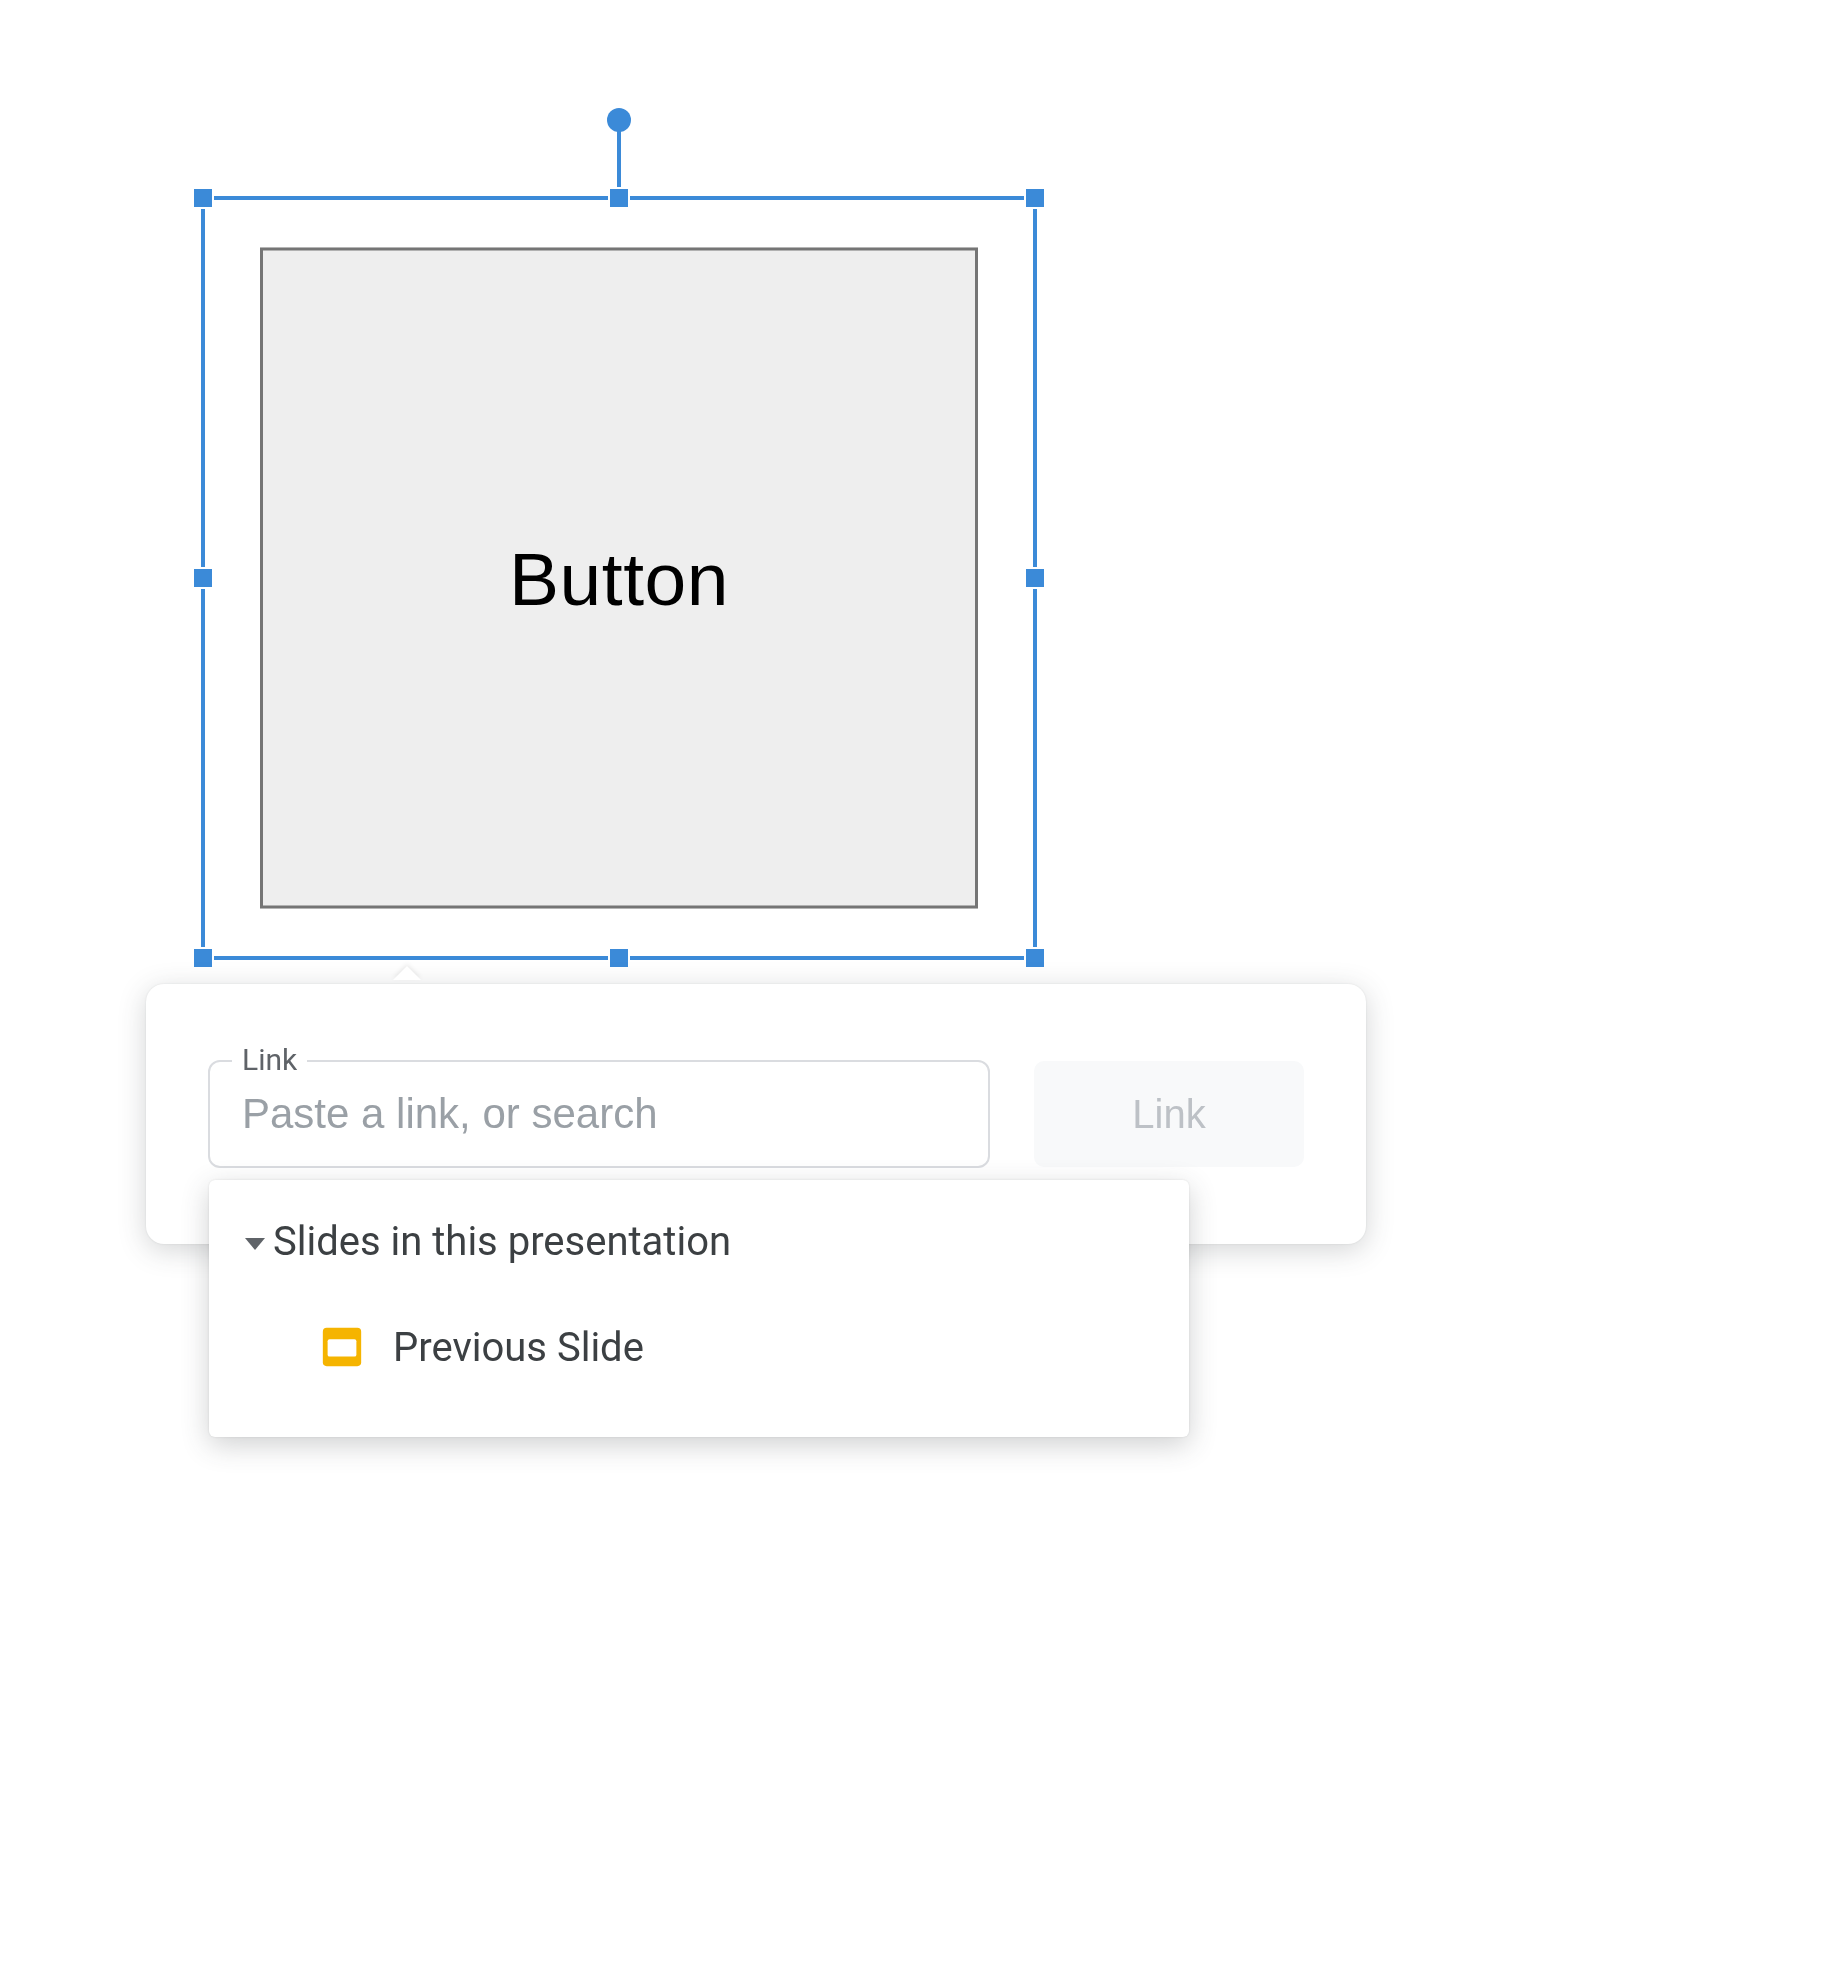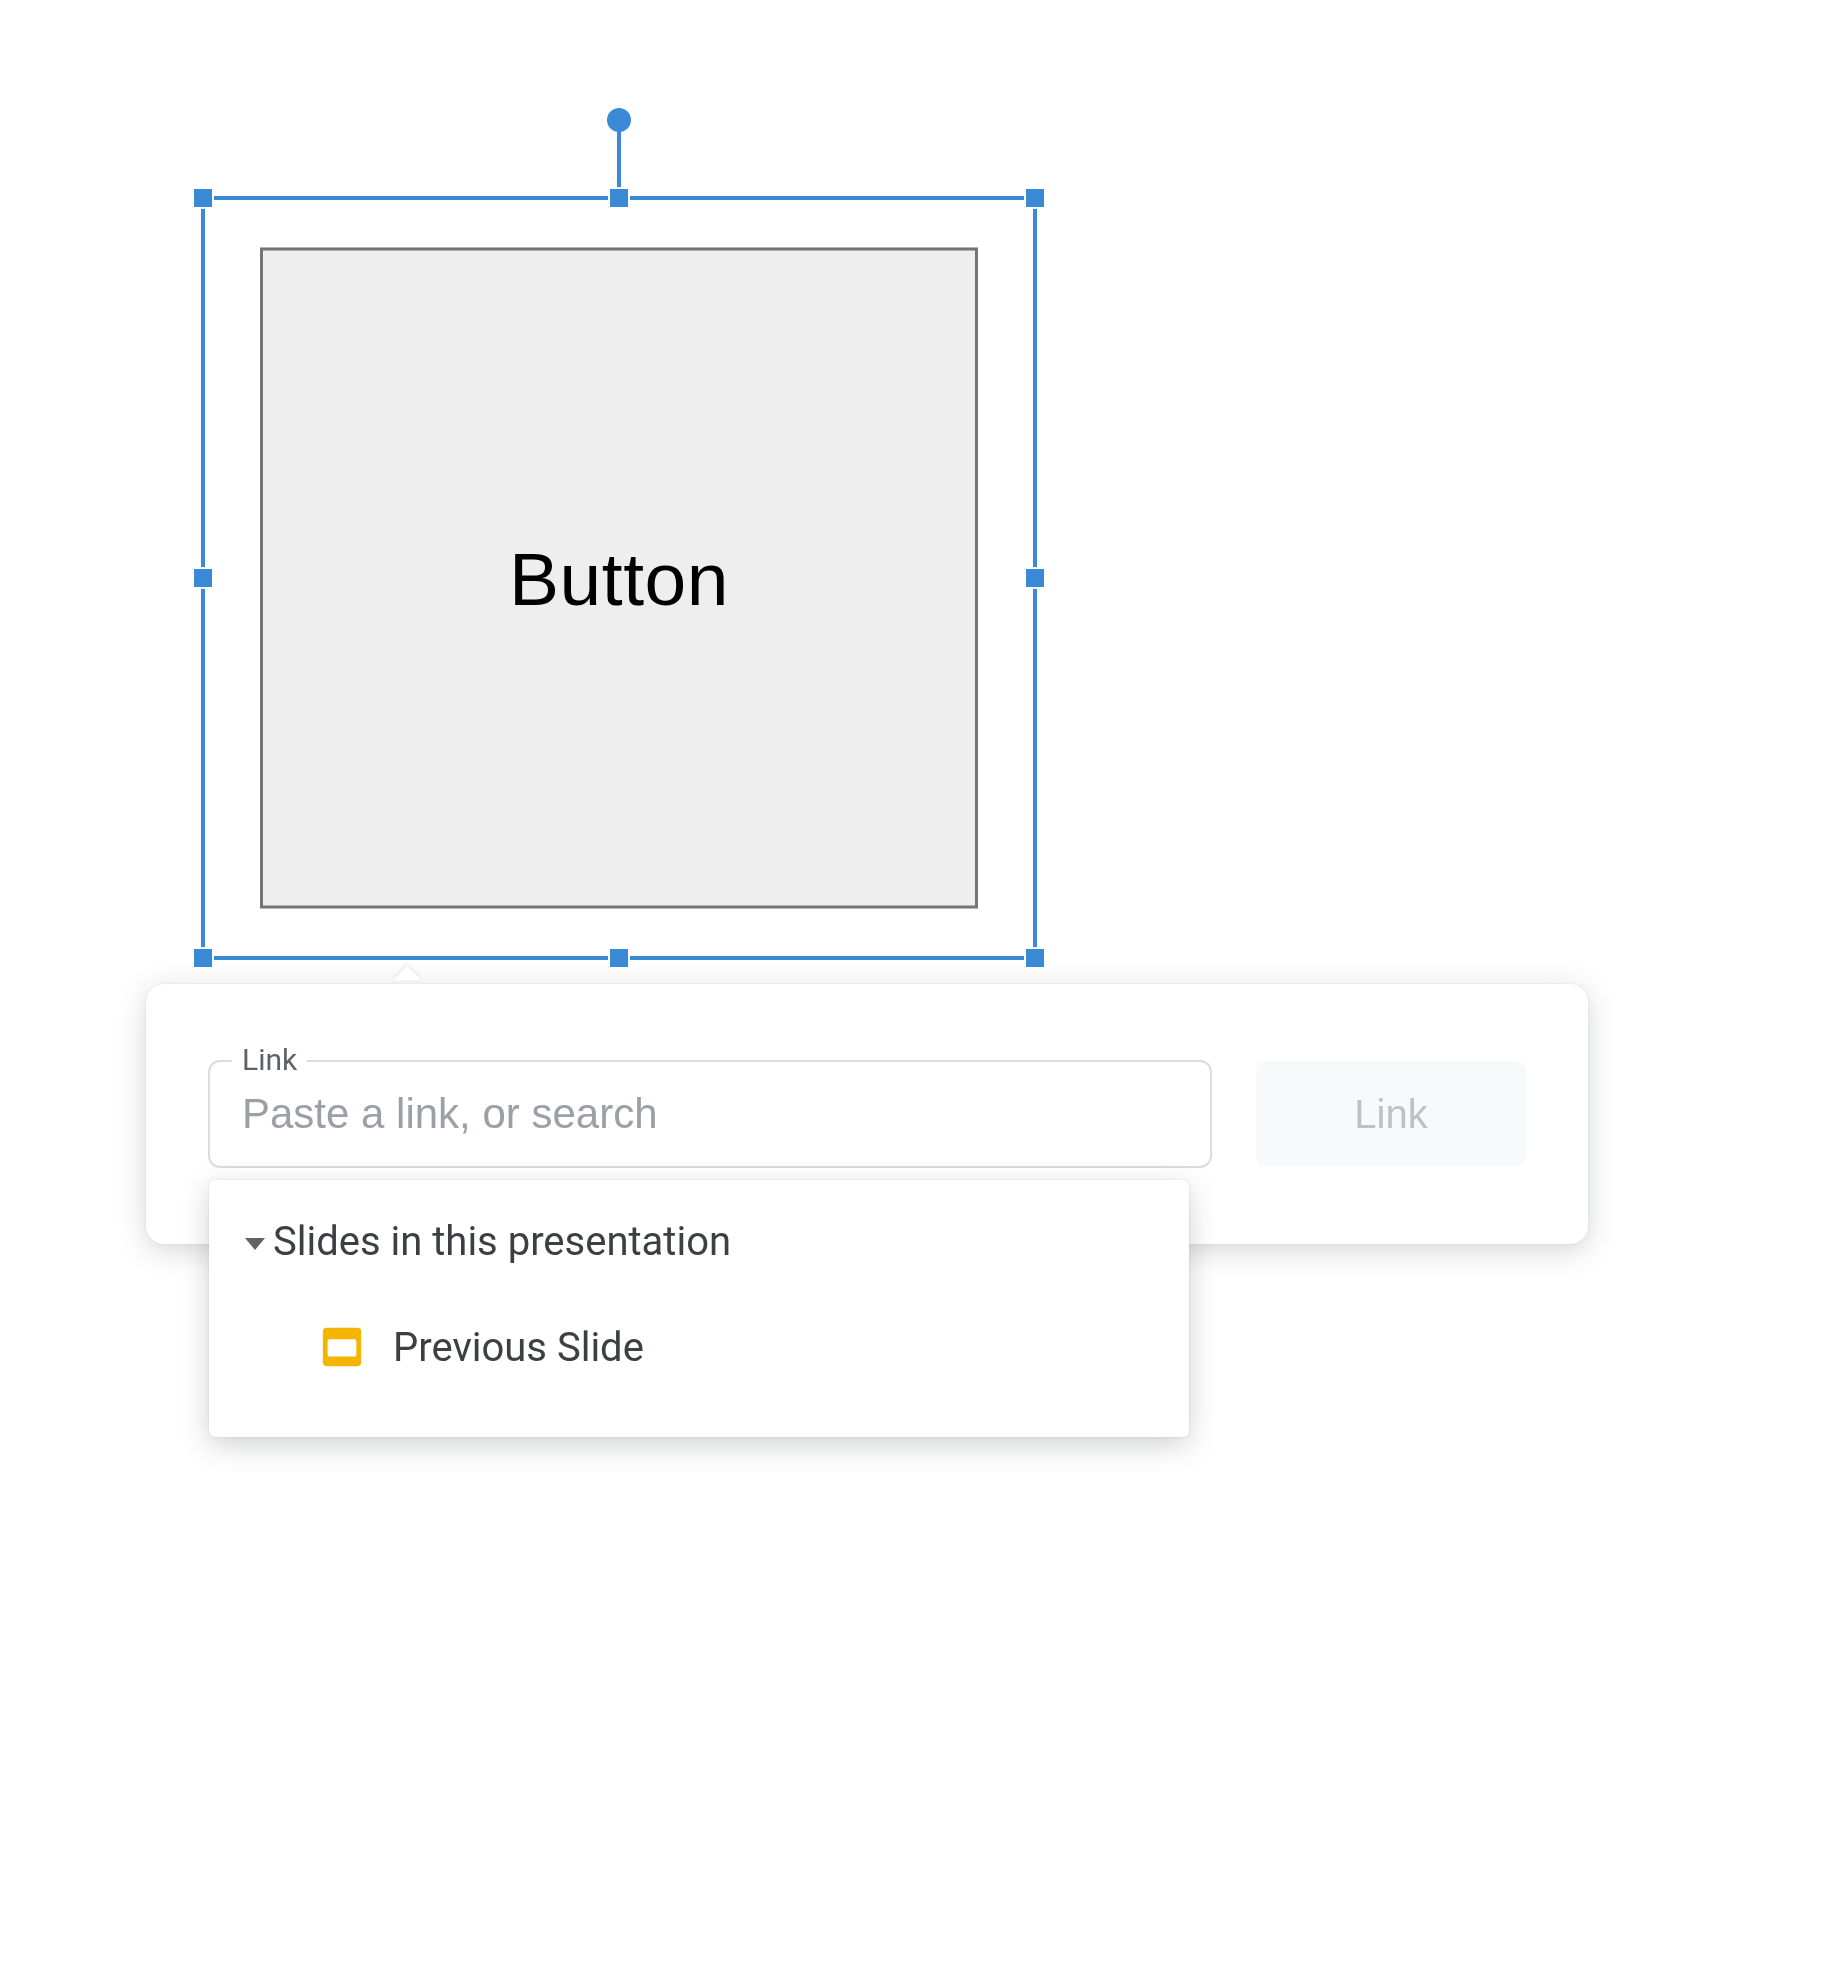--- a/index.html
+++ b/index.html
@@ -92,21 +92,21 @@
     border-bottom: 14px solid #ffffff;
     filter: drop-shadow(0 -2px 2px rgba(0,0,0,.08));
     z-index: 30;
   }
 
   
   .link-popup {
     position: absolute;
     left: 146px;
     top: 984px;
-    width: 1442px;
+    width: 1220px;
     height: 260px;
     background: #ffffff;
     border-radius: 18px;
     box-shadow: 0 6px 28px rgba(60,64,67,.22), 0 0 2px rgba(60,64,67,.12);
     padding: 58px 62px 58px 62px;
     display: flex;
     align-items: center;
     gap: 44px;
     z-index: 20;
   }

